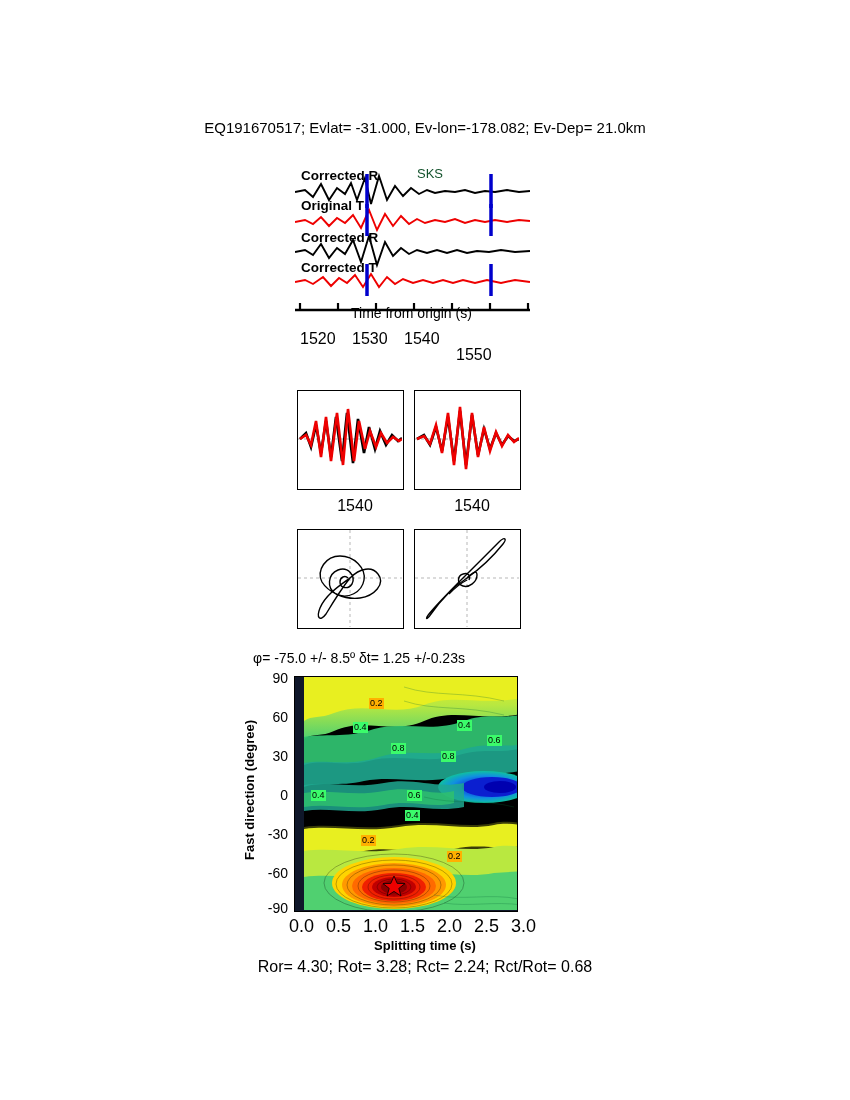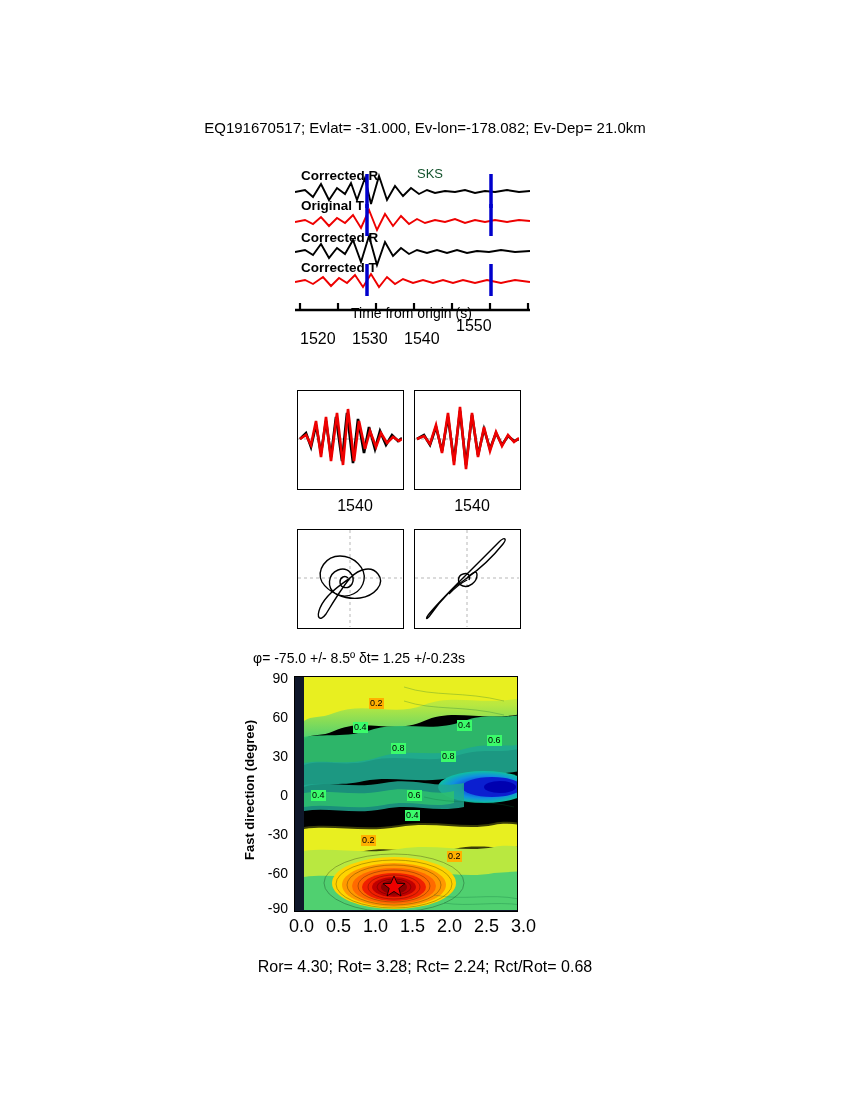--- a/index.html
+++ b/index.html
@@ -197,21 +197,21 @@
     <div class="wf-label" style="left:6px; top:28px;">Original T</div>
     <div class="wf-label" style="left:6px; top:60px;">Corrected R</div>
     <div class="wf-label" style="left:6px; top:90px;">Corrected T</div>
     <div class="phase-label" style="left:122px; top:-4px;">SKS</div>
   </div>
 
   <div class="axis-title" style="left:351px; top:305px;">Time from origin (s)</div>
   <div class="tick-label" style="left:300px; top:330px;">1520</div>
   <div class="tick-label" style="left:352px; top:330px;">1530</div>
   <div class="tick-label" style="left:404px; top:330px;">1540</div>
-  <div class="tick-label" style="left:456px; top:317px;">1550</div>
+  <div class="tick-label" style="left:456px; top:346px;">1550</div>
 
   <div class="sbox" style="left:297px; top:390px; width:107px; height:100px;">
     <svg width="104" height="97" viewBox="0 0 104 97">
       <line x1="0" y1="48" x2="104" y2="48" stroke="#999" stroke-width="0.8" stroke-dasharray="3,3"></line>
       <path d="M2,48 L8,42 L13,56 L18,34 L23,62 L28,30 L33,66 L38,26 L44,70 L49,22 L55,72 L60,28 L66,62 L71,36 L77,58 L82,40 L88,54 L94,44 L100,50 L104,47" fill="none" stroke="#000000" stroke-width="2.6"></path>
       <path d="M2,48 L8,44 L13,54 L18,30 L23,66 L28,26 L33,70 L39,22 L45,74 L50,18 L56,70 L61,30 L67,58 L72,40 L78,56 L83,42 L89,52 L95,46 L101,50 L104,48" fill="none" stroke="#ee0000" stroke-width="2.6"></path>
     </svg>
   </div>
   <div class="sbox" style="left:414px; top:390px; width:107px; height:100px;">
     <svg width="104" height="97" viewBox="0 0 104 97">
@@ -324,20 +324,21 @@
     <div class="clabel" style="left:96px; top:66px;">0.8</div>
     <div class="clabel" style="left:146px; top:74px;">0.8</div>
     <div class="clabel" style="left:16px; top:113px;">0.4</div>
     <div class="clabel" style="left:112px; top:113px;">0.6</div>
     <div class="clabel" style="left:110px; top:133px;">0.4</div>
     <div class="clabel orange" style="left:66px; top:158px;">0.2</div>
     <div class="clabel orange" style="left:152px; top:174px;">0.2</div>
   </div>
 
   <div class="ylab" style="left:242px; top:860px;">Fast direction (degree)</div>
+  <div class="xlab" style="top:938px;">Splitting time (s)</div>
 
   <div class="ytick" style="left:246px; top:670px;">90</div>
   <div class="ytick" style="left:246px; top:709px;">60</div>
   <div class="ytick" style="left:246px; top:748px;">30</div>
   <div class="ytick" style="left:246px; top:787px;">0</div>
   <div class="ytick" style="left:246px; top:826px;">-30</div>
   <div class="ytick" style="left:246px; top:865px;">-60</div>
   <div class="ytick" style="left:246px; top:900px;">-90</div>
 
   <div class="xtick" style="left:274px; top:916px;">0.0</div>

